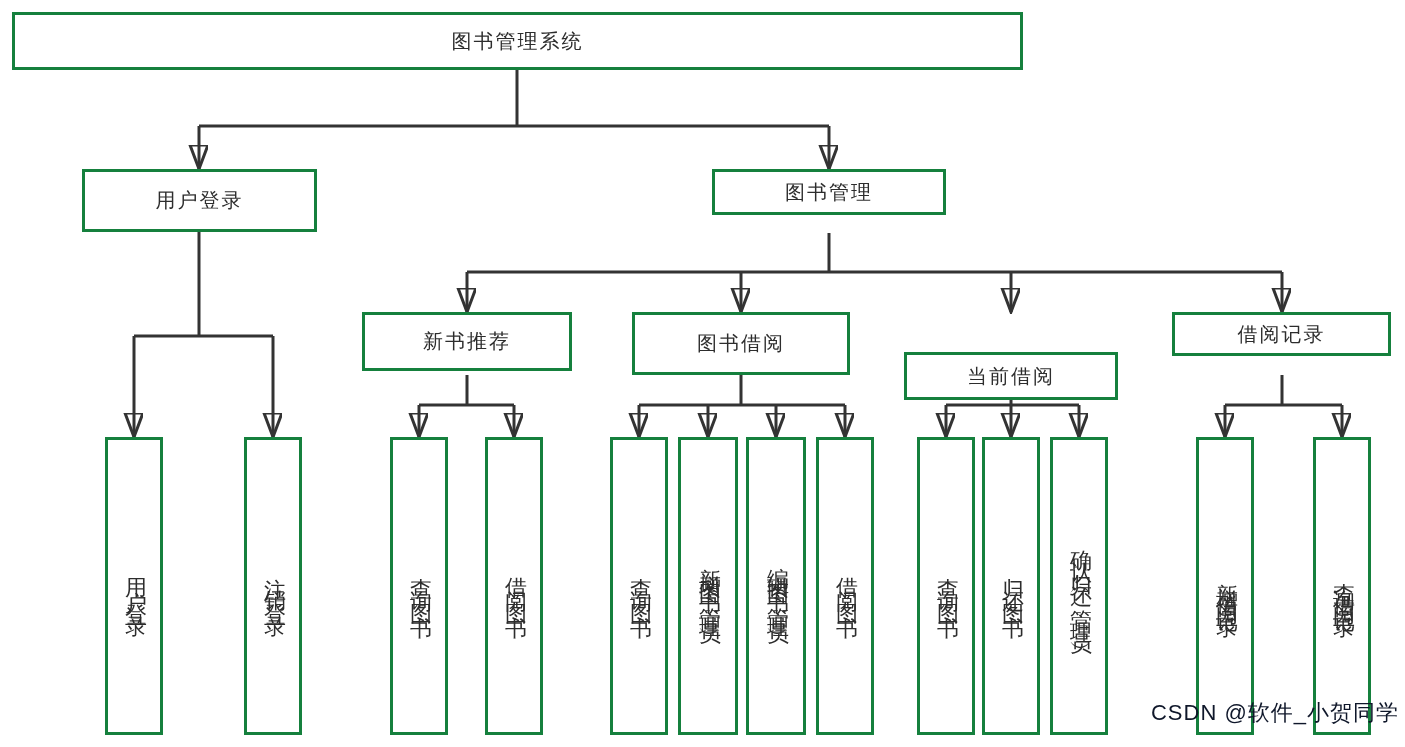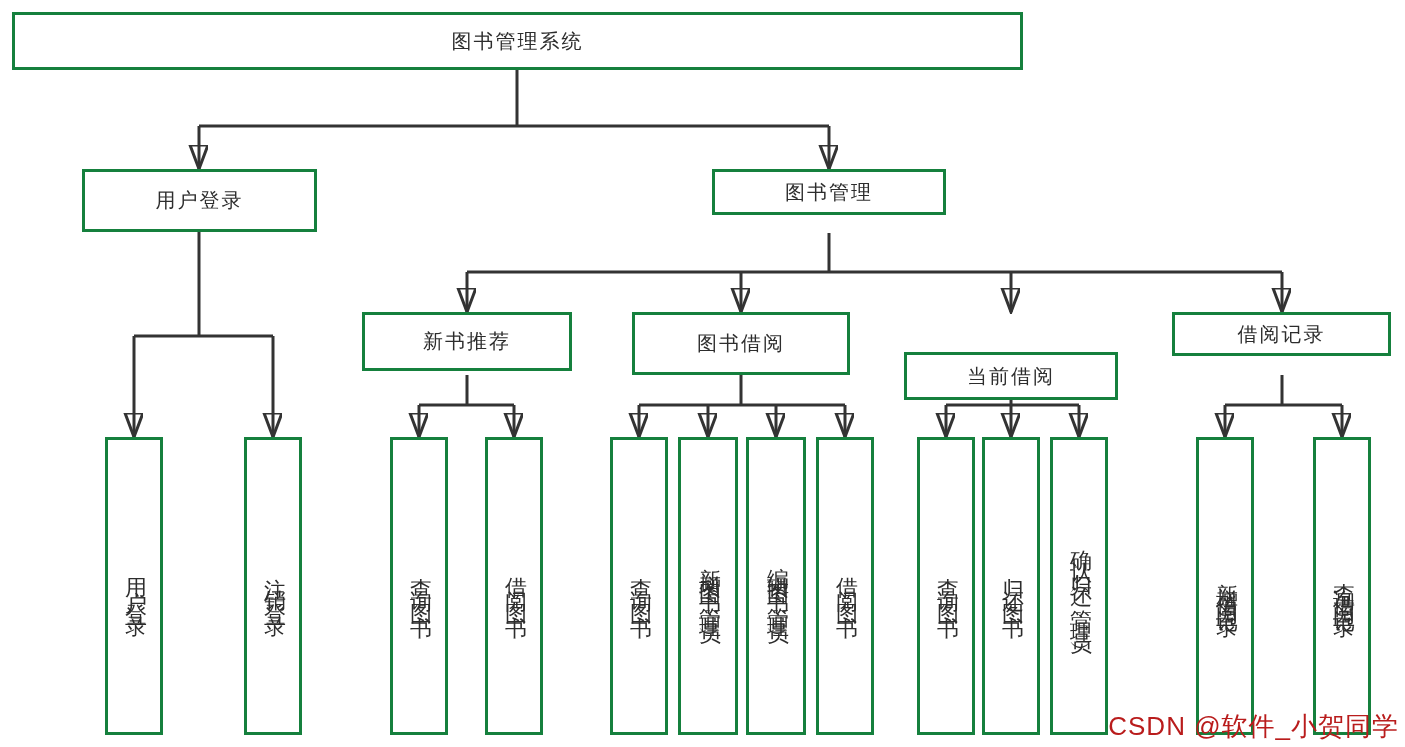--- a/index.html
+++ b/index.html
@@ -17,22 +17,22 @@
     white-space:nowrap;
     font-family:Liberation Mono, monospace;
   }
   .h  { font-size:20px; letter-spacing:2px; }
   .v  { writing-mode:vertical-rl; font-size:22px; }
   .v4 { letter-spacing:13px; }
   .v6 { letter-spacing:7px; }
   .v8 { letter-spacing:12px; }
   .v9 { letter-spacing:8px; }
   .watermark {
-    position:absolute; right:6px; bottom:3px; z-index:5;
-    font-size:26px; color:#b91c1c; letter-spacing:1px;
+    position:absolute; right:6px; bottom:19px; z-index:5;
+    font-size:22px; color:#0f172a; letter-spacing:1px;
   }
 </style>
 </head>
 <body>
 
 <div class="stage">
 
   <svg class="wires" viewBox="0 0 1405 747" xmlns="http://www.w3.org/2000/svg">
     <defs>
       <marker id="arw" markerUnits="userSpaceOnUse" markerWidth="26" markerHeight="20" refX="24" refY="9" orient="auto">

